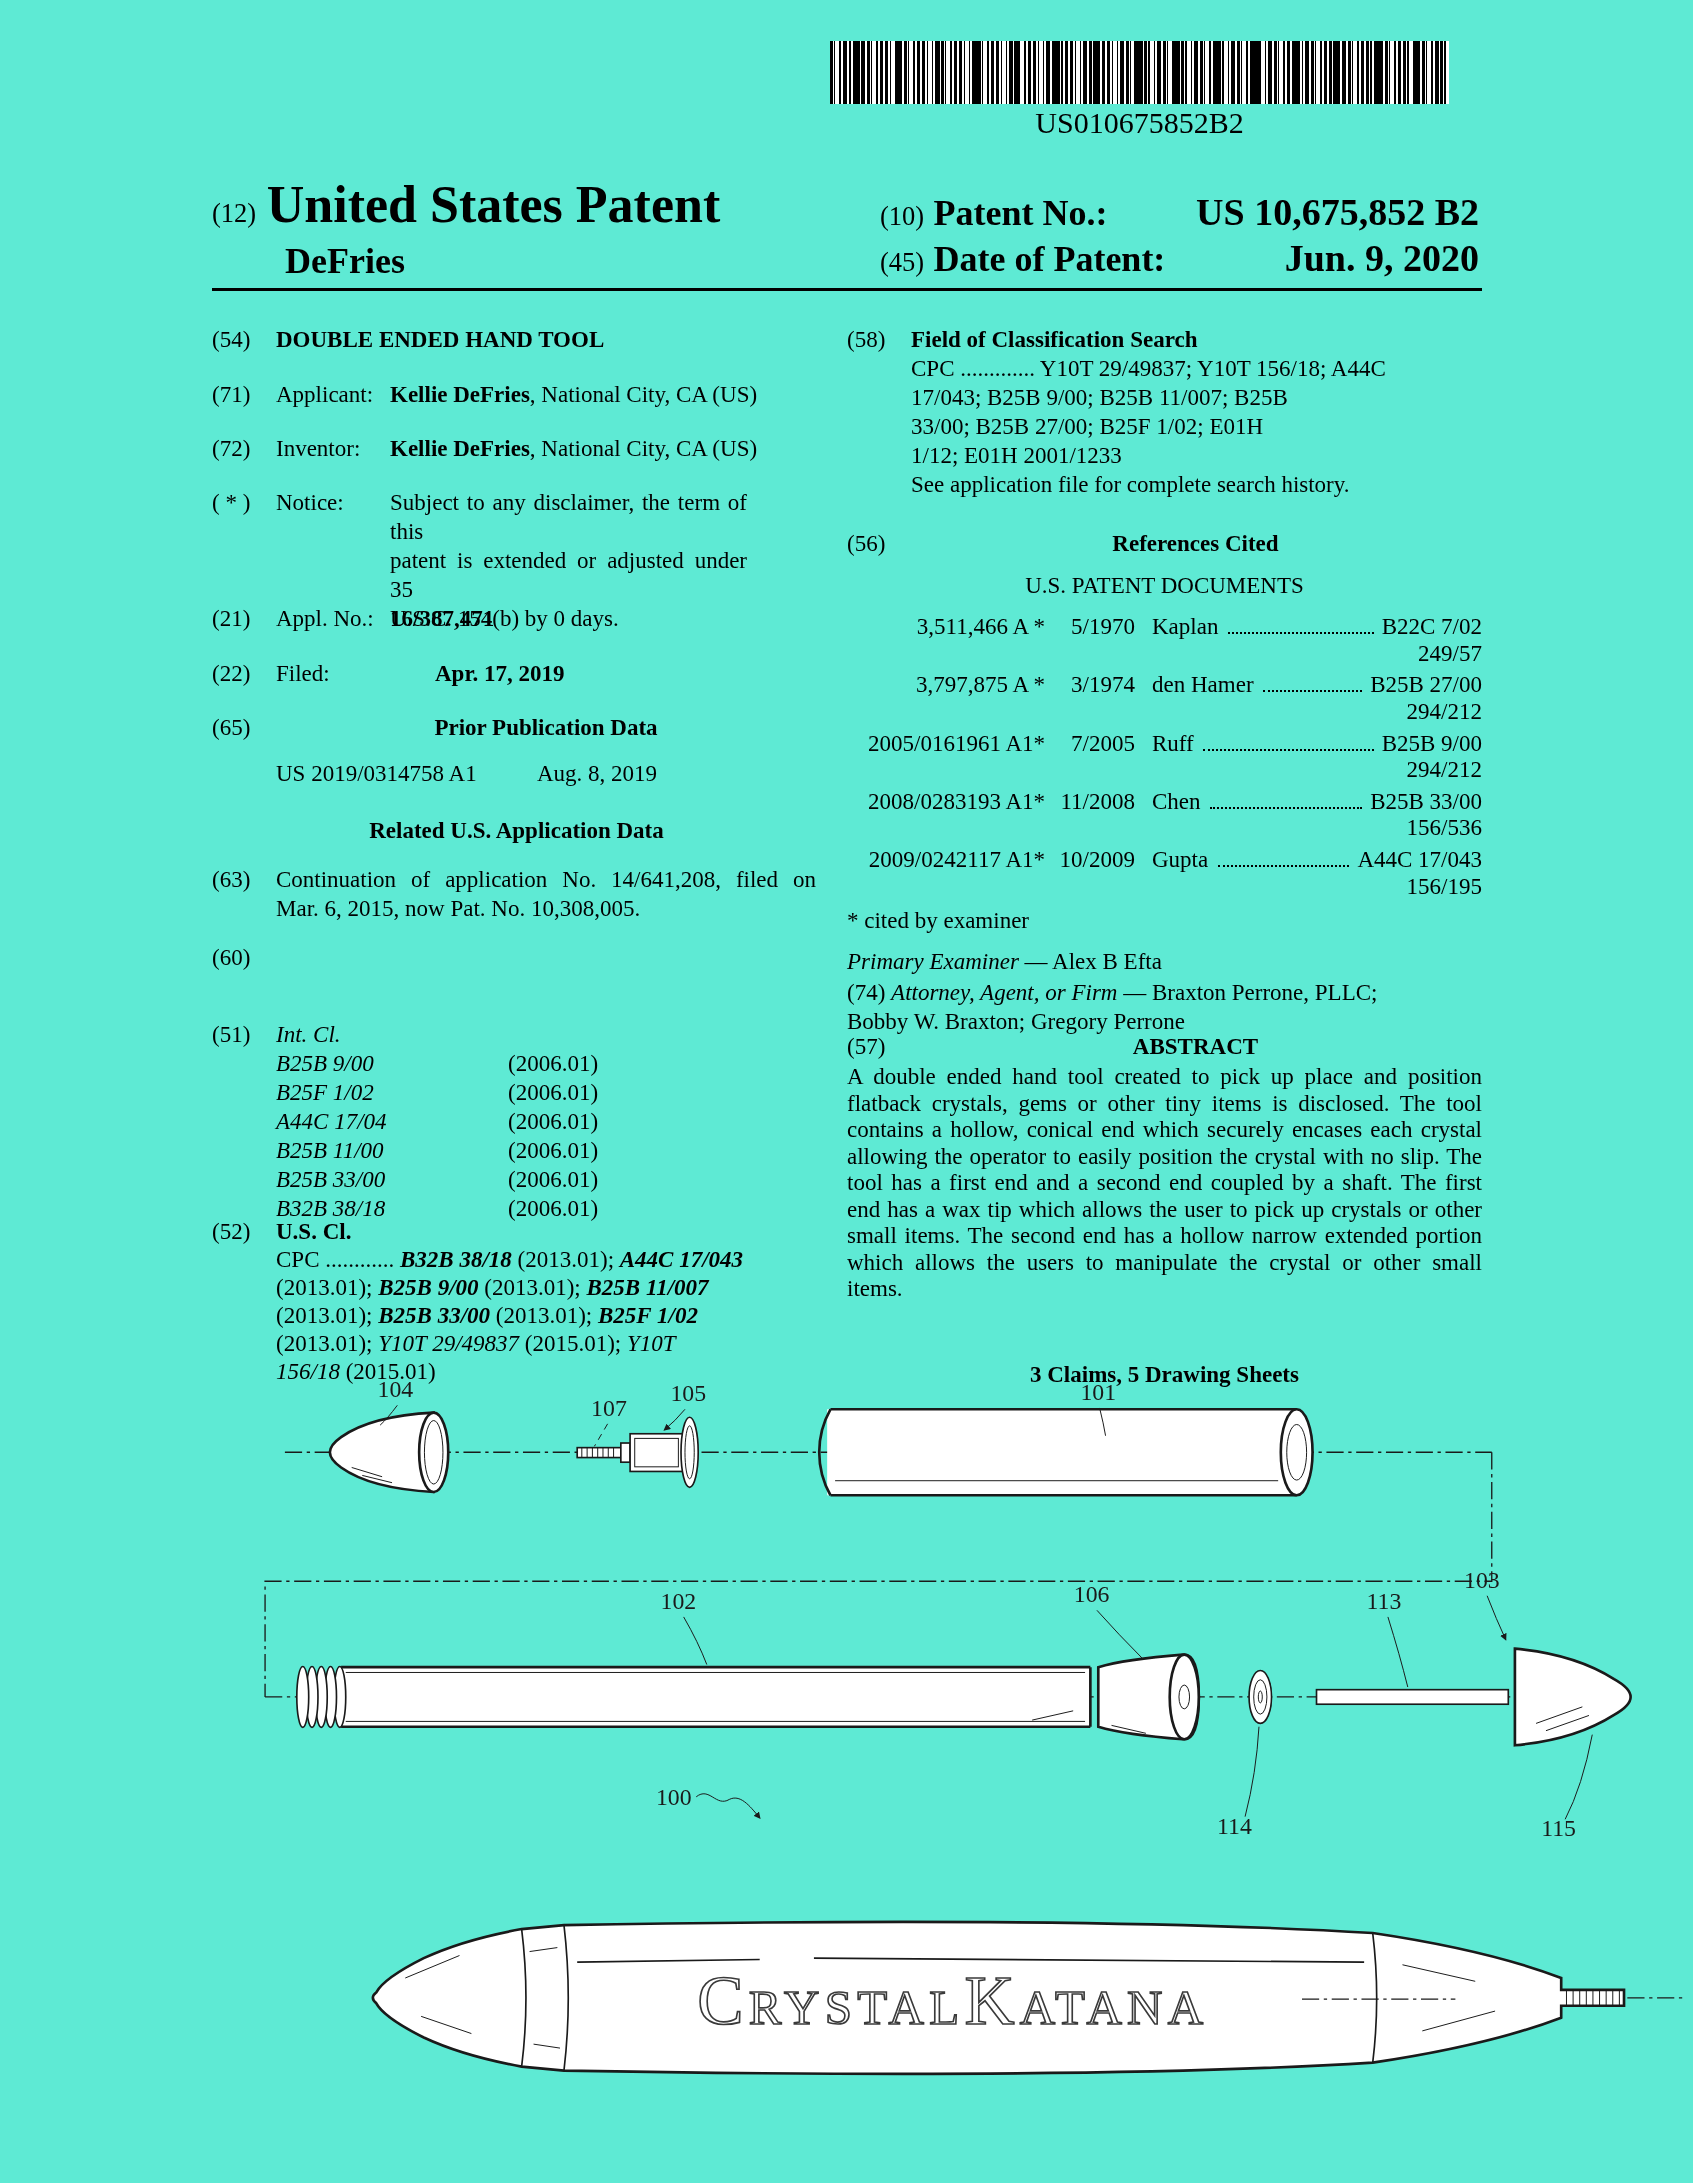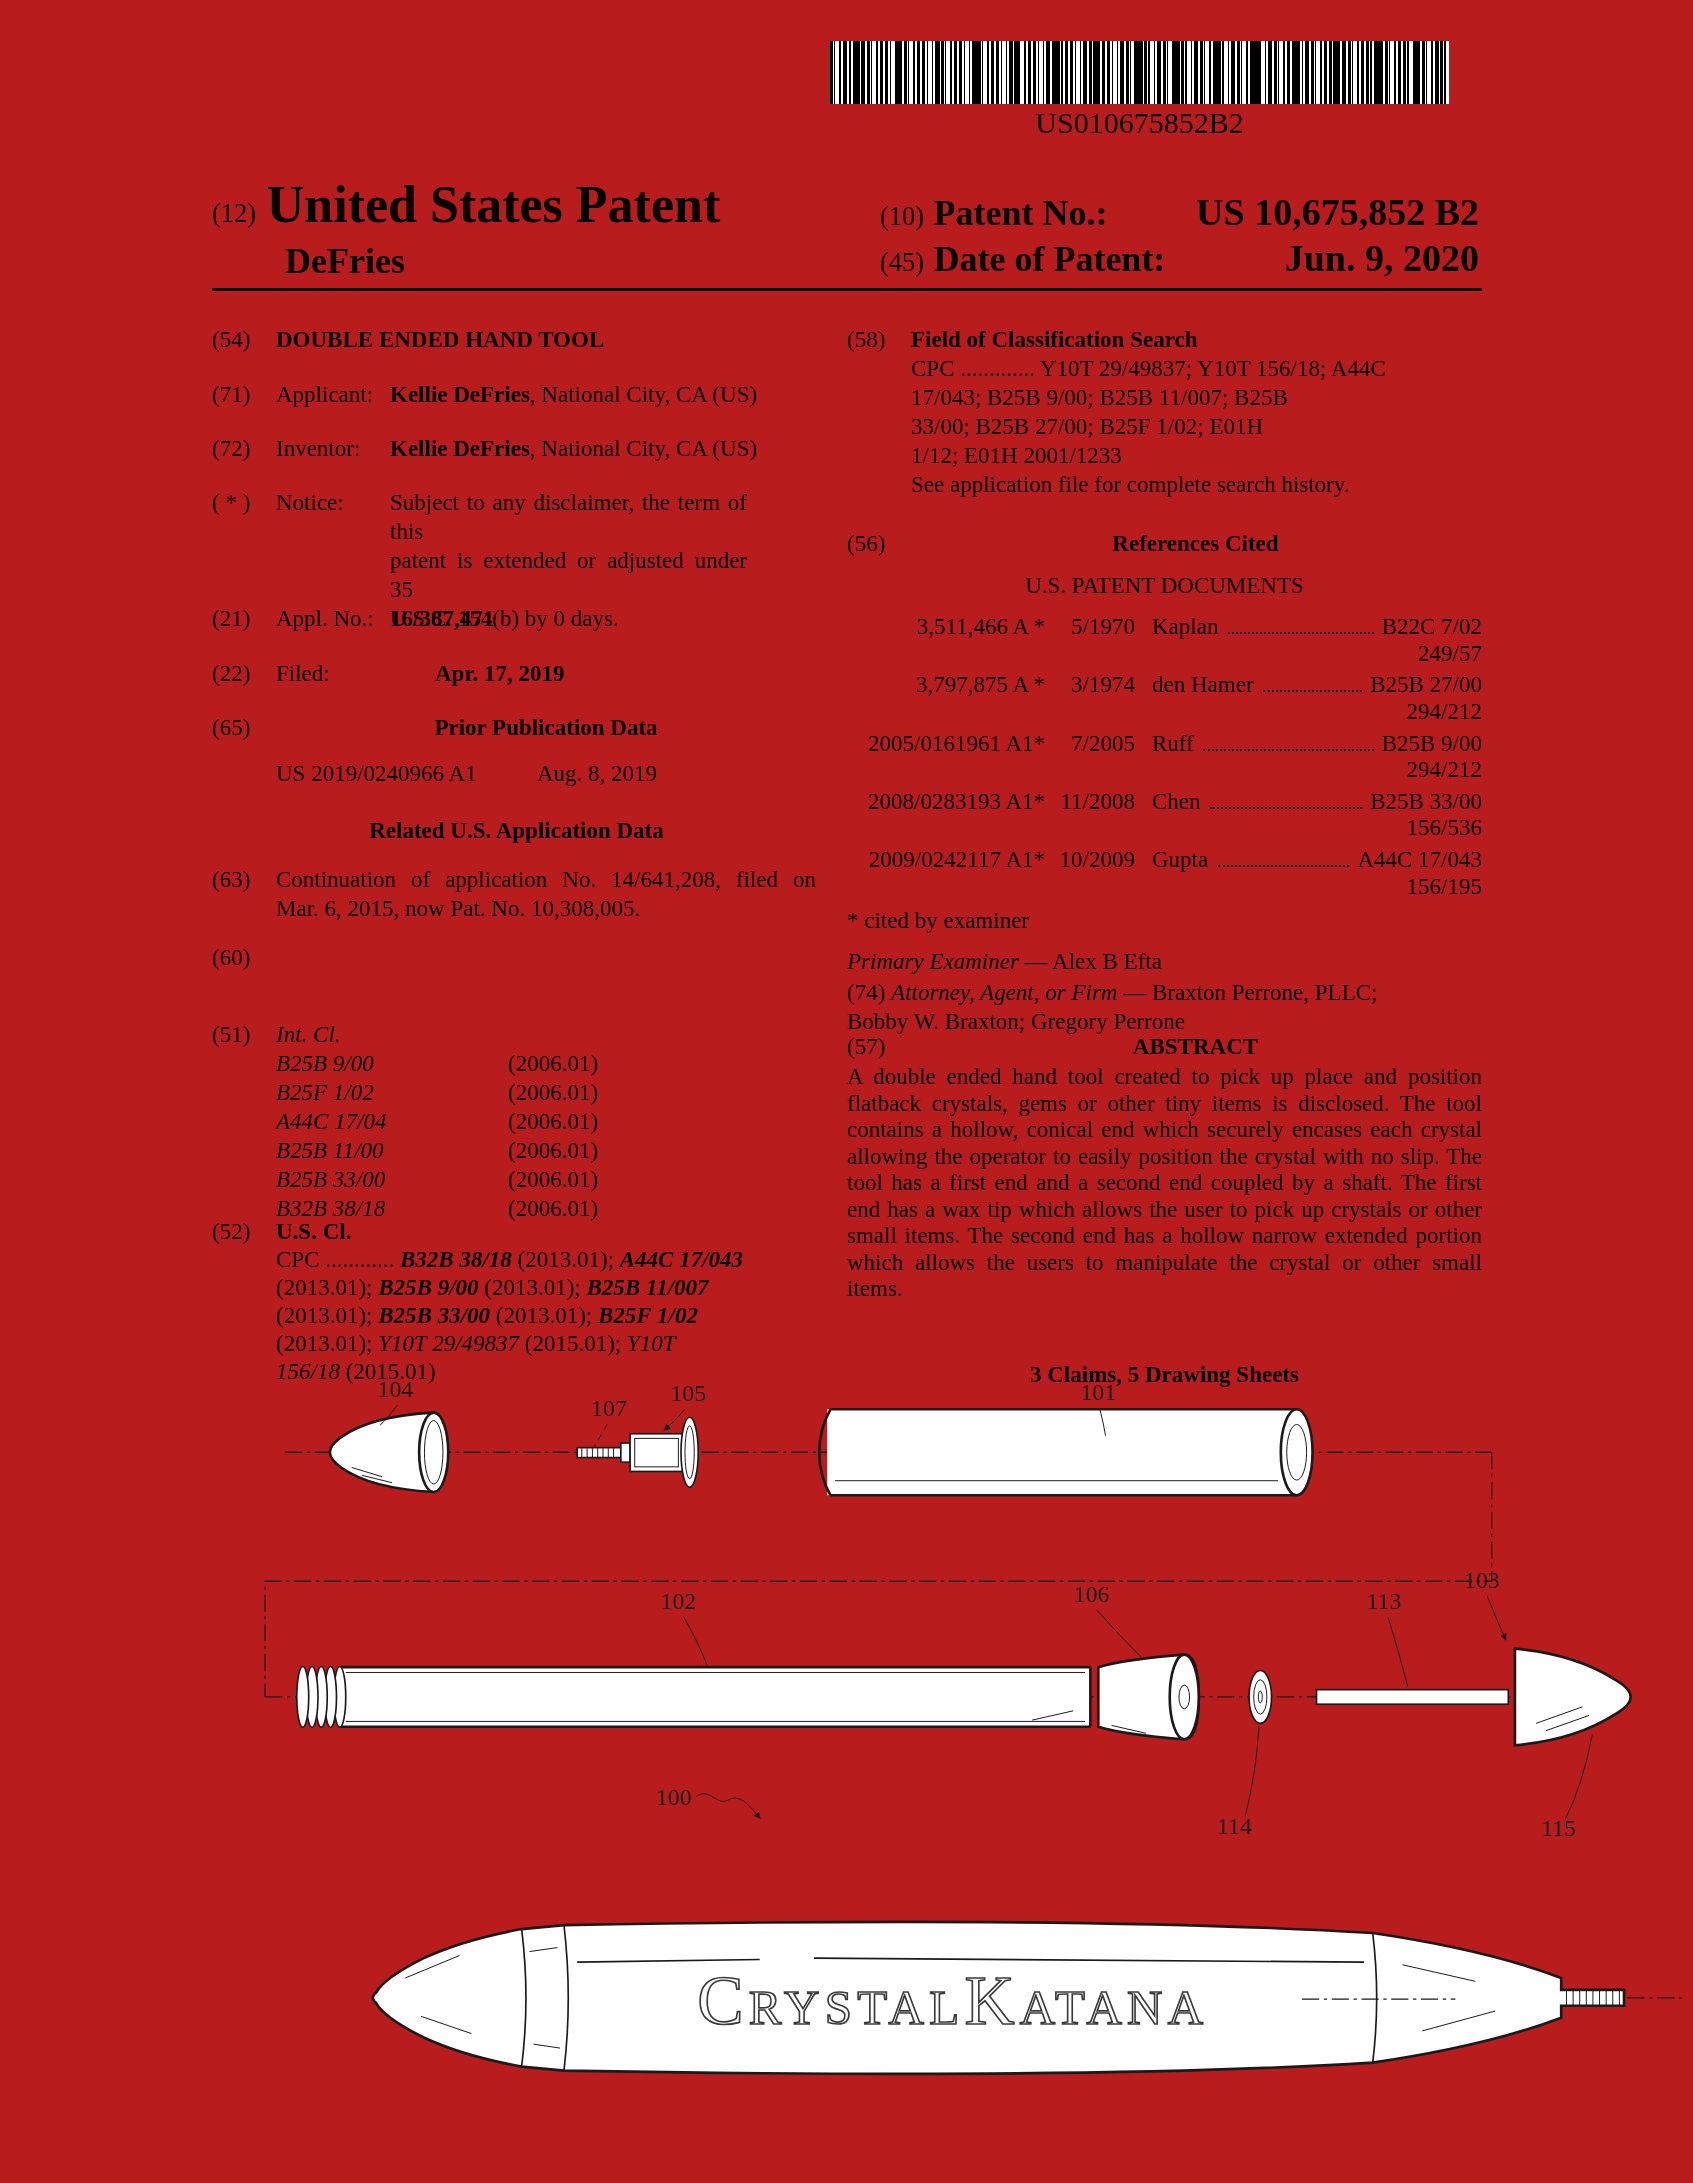--- a/index.html
+++ b/index.html
@@ -1,16 +1,16 @@
 <!DOCTYPE html>
 <html style="font-size:10.6px"><head>
 <meta charset="utf-8">
 <style>
   html,body{margin:0;padding:0;background:#999;}
-  .page{position:relative;width:1694px;height:2183px;background:#b91c1c;color:#000;
+  .page{position:relative;width:1694px;height:2183px;background:#5eead4;color:#000;
         font-family:"Liberation Serif",serif;font-size:23px;line-height:29px;overflow:hidden;}
 
   
   .barcode{position:absolute;left:830px;top:41px;width:619px;height:63px;background-color:#fff;
     background-image:
       repeating-linear-gradient(90deg,transparent 0 24.5px,#000 24.5px 30px,transparent 30px 40px),
       repeating-linear-gradient(90deg,#000 0 2.6px,#fff 2.6px 4px,#000 4px 5.3px,#fff 5.3px 9.3px,#000 9.3px 10.6px,#fff 10.6px 12.6px,#000 12.6px 16.5px,#fff 16.5px 18.5px);}
   .barcode-text{position:absolute;left:830px;top:106px;width:619px;text-align:center;font-size:30px;line-height:33px;}
 
   
@@ -123,21 +123,21 @@
     </div>
 
     <div class="f" style="top:343px">
       <span class="fn">(22)</span><span class="fc"><span class="lbl22">Filed:</span><span class="b">Apr. 17, 2019</span></span>
     </div>
 
     <div class="f" style="top:397px">
       <span class="fn">(65)</span><span class="fc b ctr">Prior Publication Data</span>
     </div>
     <div class="f" style="top:443px">
-      <span class="fn"></span><span class="fc"><span style="display:inline-block;width:261px;">US 2019/0240966 A1</span><span>Aug. 8, 2019</span></span>
+      <span class="fn"></span><span class="fc"><span style="display:inline-block;width:261px;">US 2019/0314758 A1</span><span>Aug. 8, 2019</span></span>
     </div>
 
     <div class="f b ctr" style="top:500px">Related U.S. Application Data</div>
 
     <div class="f" style="top:549px">
       <span class="fn">(63)</span><span class="blk2">
         <div class="jl">Continuation of application No. 14/641,208, filed on</div>
         <div>Mar. 6, 2015, now Pat. No. 10,308,005.</div>
       </span>
     </div>

